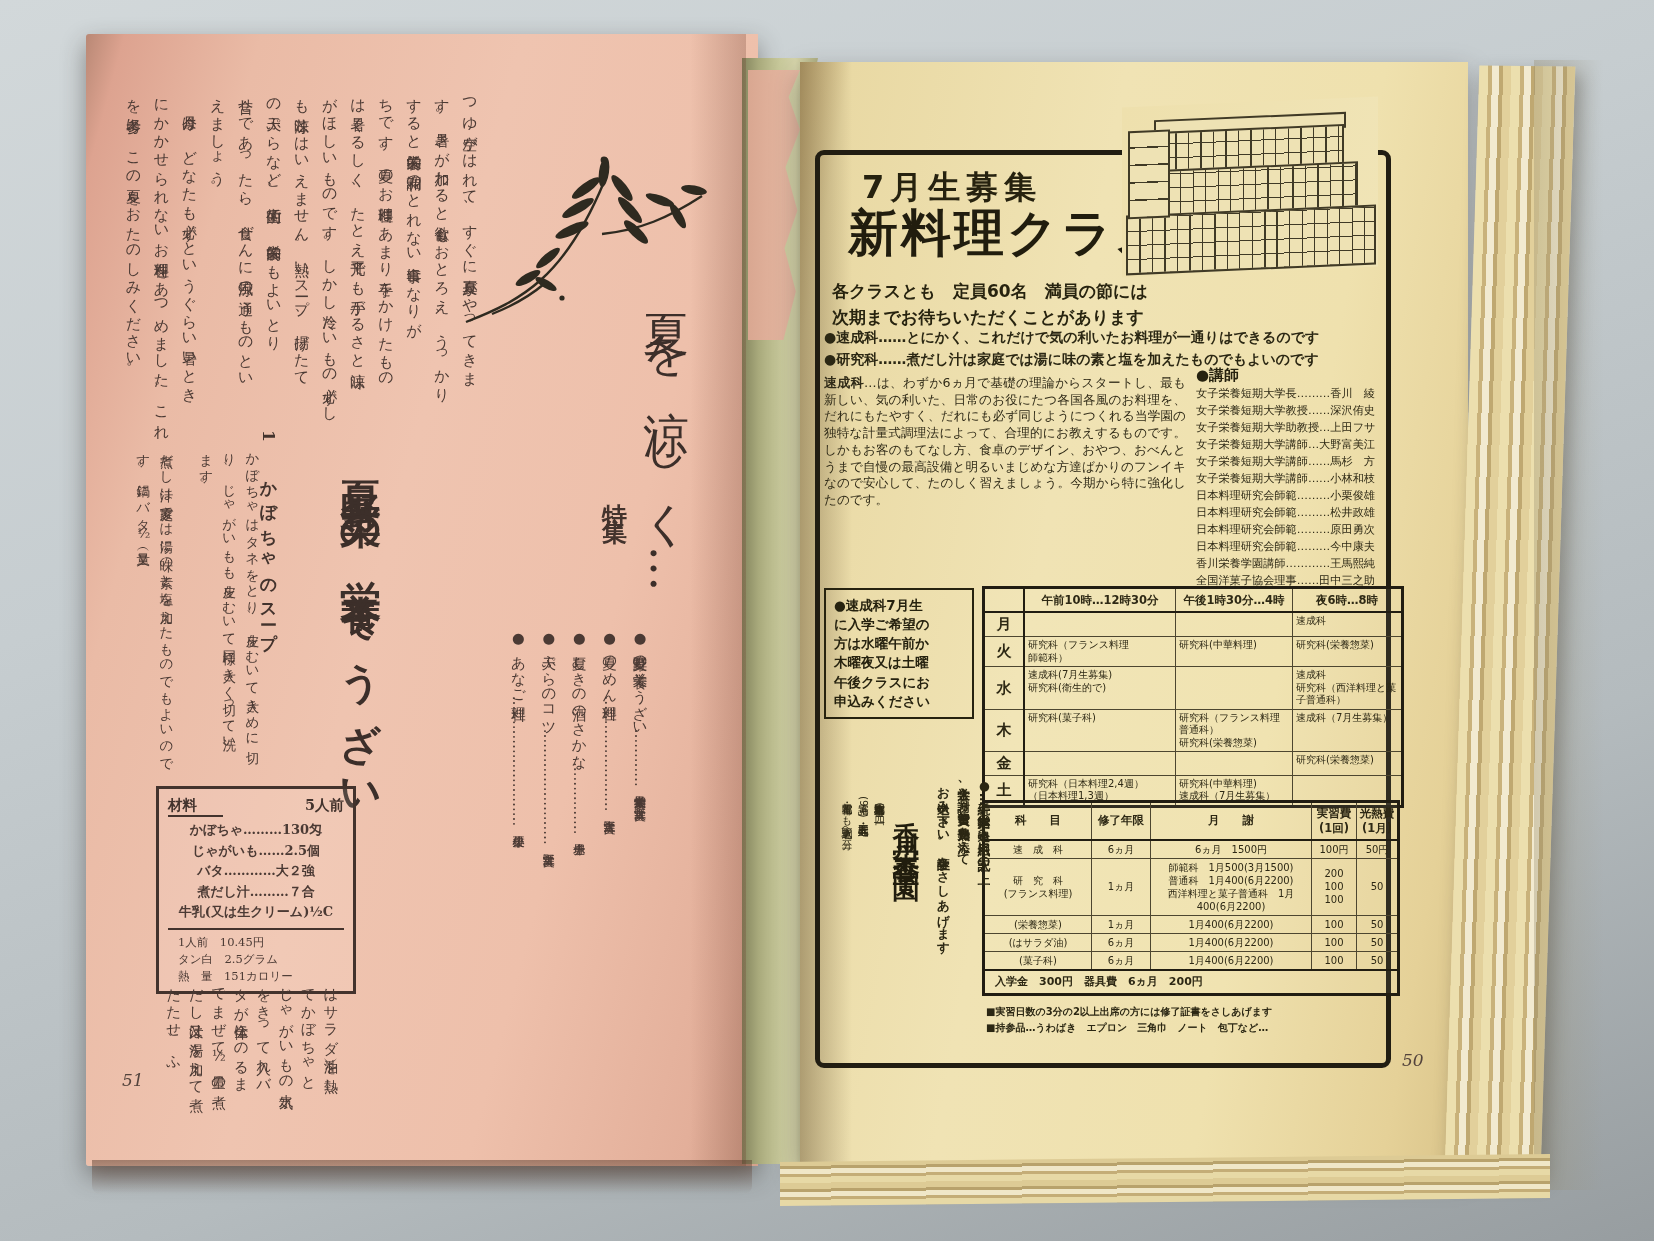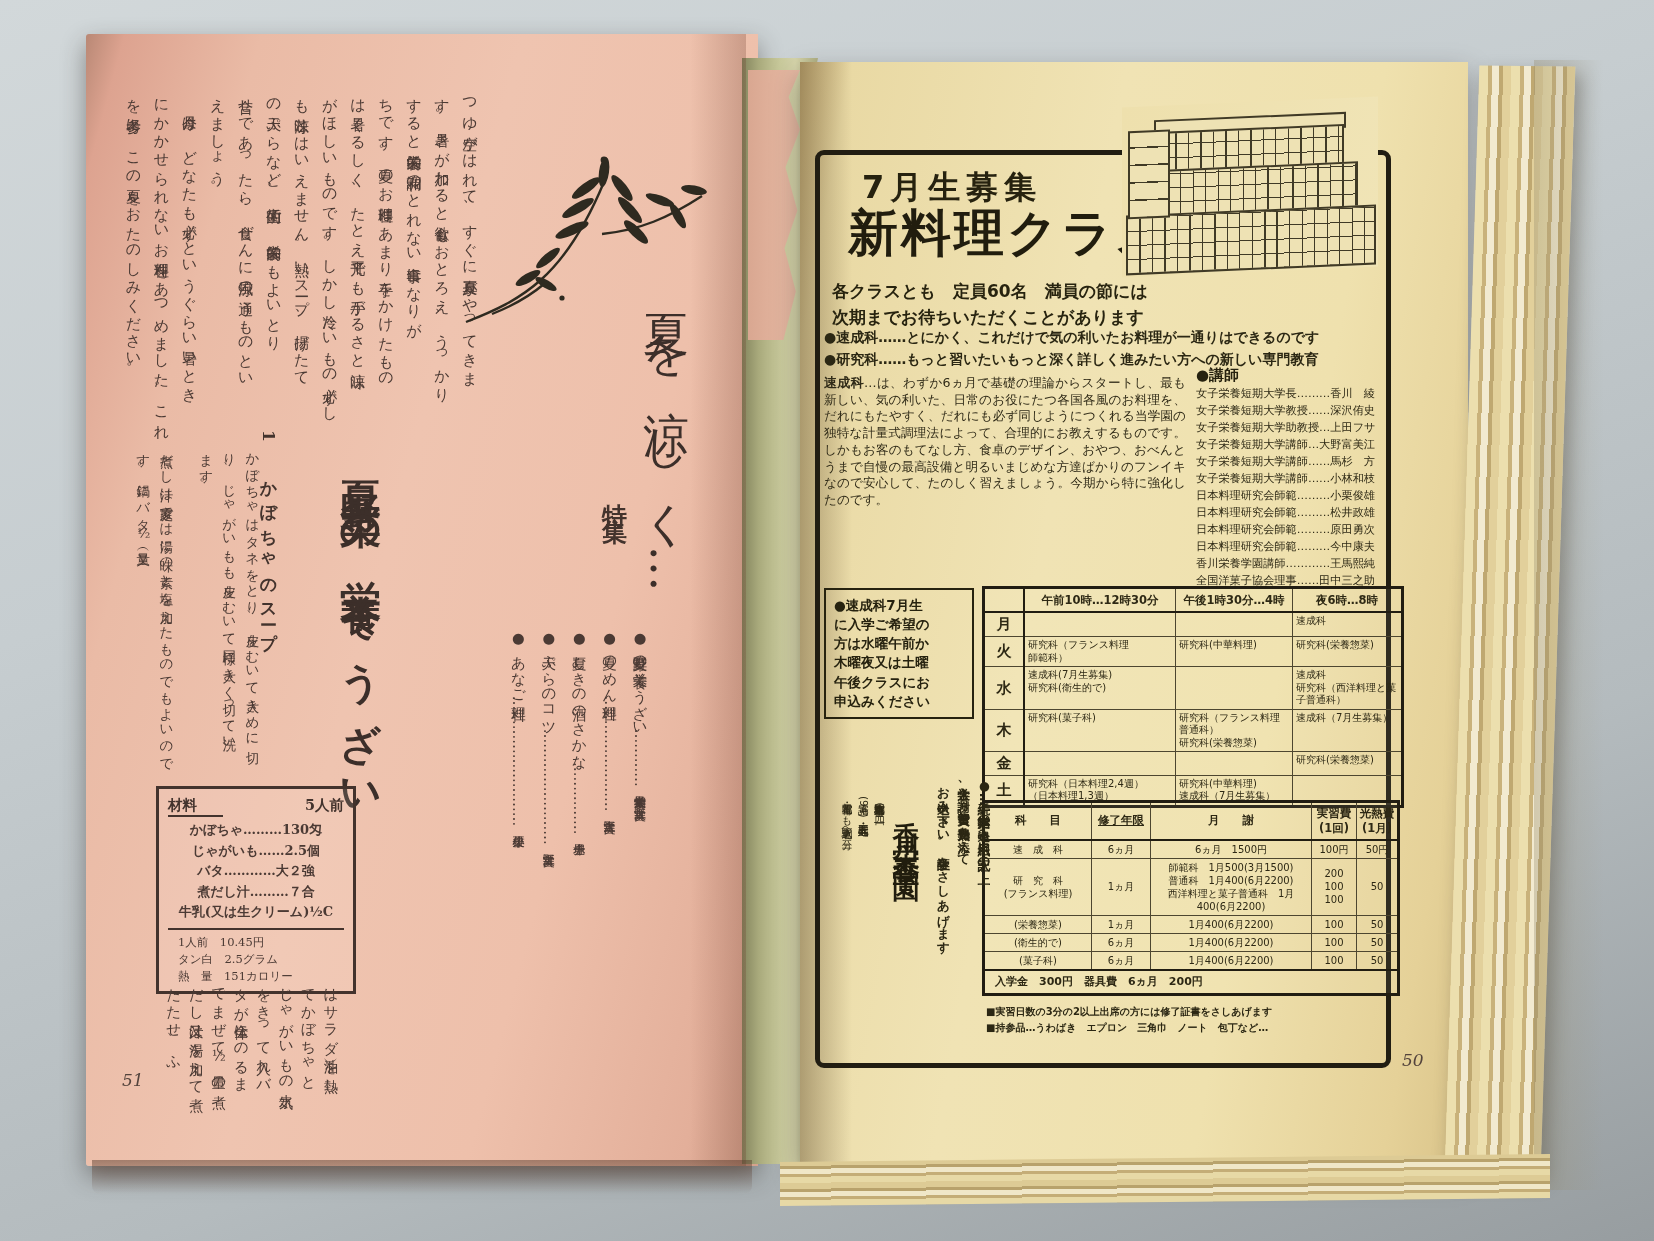--- a/index.html
+++ b/index.html
@@ -212,21 +212,21 @@
   <div class="wgrid" style="left:40px;top:26px;width:178px;height:38px;"></div>
   <div class="wgrid" style="left:20px;top:64px;width:212px;height:44px;"></div>
   <div class="wgrid" style="left:4px;top:108px;width:246px;height:56px;"></div>
   <div style="left:6px;top:24px;width:38px;height:84px;background-image:repeating-linear-gradient(0deg,transparent 0 16px,#403a26 16px 17.5px);"></div>
 </div>
 
 <div class="abs pre capacity" style="left:832px;top:278px;">各クラスとも　定員60名　満員の節には
 次期までお待ちいただくことがあります</div>
 
 <div class="abs pre bullets" style="left:824px;top:326px;">●速成科……とにかく、これだけで気の利いたお料理が一通りはできるのです
-●研究科……もっと習いたいもっと深く詳しく進みたい方への新しい専門教育</div>
+●研究科……煮だし汁は家庭では湯に味の素と塩を加えたものでもよいのです</div>
 
 <div class="abs" style="left:824px;top:374px;width:362px;">
   <p class="para"><b>速成科</b><span>…は、わずか6ヵ月で基礎の理論からスタートし、最も新しい、気の利いた、日常のお役にたつ各国各風のお料理を、だれにもたやすく、だれにも必ず同じようにつくれる当学園の独特な計量式調理法によって、合理的にお教えするものです。しかもお客のもてなし方、食卓のデザイン、おやつ、おべんとうまで自慢の最高設備と明るいまじめな方達ばかりのフンイキなので安心して、たのしく習えましょう。今期から特に強化したのです。</span></p>
 </div>
 
 <div class="abs" style="left:1196px;top:366px;width:186px;">
   <div class="instr-head">●講師</div>
   <div class="instr pre">女子栄養短期大学長………香川　綾
 女子栄養短期大学教授……深沢侑史
 女子栄養短期大学助教授…上田フサ
@@ -301,21 +301,21 @@
 速成科（7月生募集）</td>
       <td class="pre"></td>
     </tr>
   </tbody>
 </table>
 
 <table class="fees abs" style="left:982px;top:800px;">
   <thead>
     <tr>
       <th style="width:104px;" class="pre">科　　目</th>
-      <th style="width:56px;text-decoration:underline;" class="pre">修了年限</th>
+      <th style="width:56px;" class="pre">修了年限</th>
       <th style="width:158px;" class="pre">月　　謝</th>
       <th style="width:42px;" class="pre">実習費
 (1回)</th>
       <th style="width:38px;" class="pre">光熱費
 (1月)</th>
     </tr>
   </thead>
   <tbody>
     <tr>
       <td class="subj pre">速　成　科</td>
@@ -337,21 +337,21 @@
       <td class="num pre">50</td>
     </tr>
     <tr>
       <td class="subj pre">(栄養惣菜)</td>
       <td class="num">1ヵ月</td>
       <td class="num pre">1月400(6月2200)</td>
       <td class="num pre">100</td>
       <td class="num pre">50</td>
     </tr>
     <tr>
-      <td class="subj pre">(衛生的で)</td>
+      <td class="subj pre">(はサラダ油)</td>
       <td class="num">6ヵ月</td>
       <td class="num pre">1月400(6月2200)</td>
       <td class="num pre">100</td>
       <td class="num pre">50</td>
     </tr>
     <tr>
       <td class="subj pre">(菓子科)</td>
       <td class="num">6ヵ月</td>
       <td class="num pre">1月400(6月2200)</td>
       <td class="num pre">100</td>

